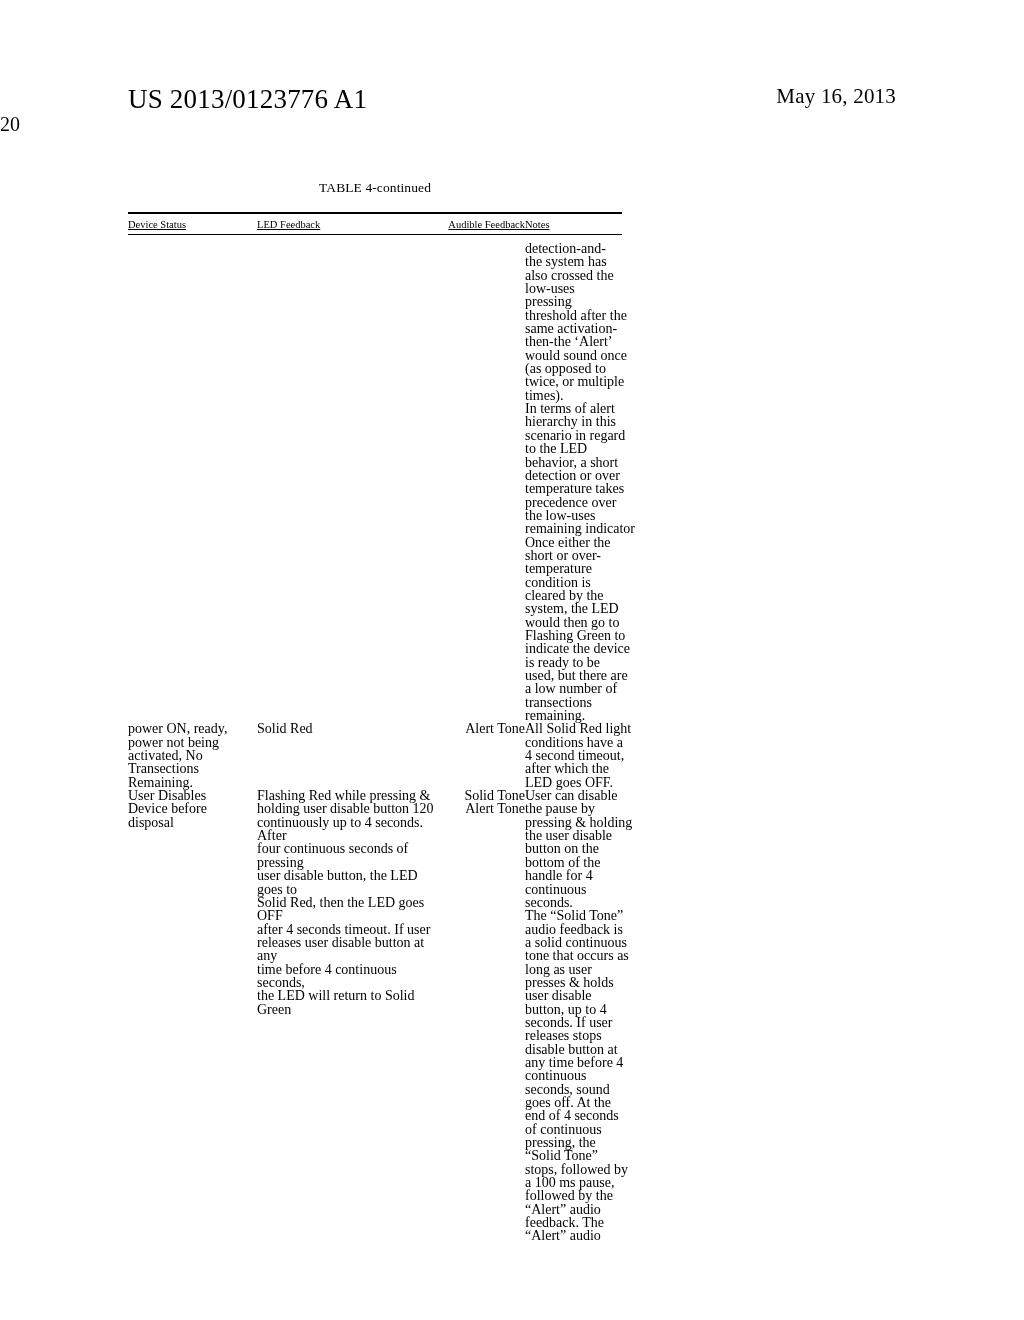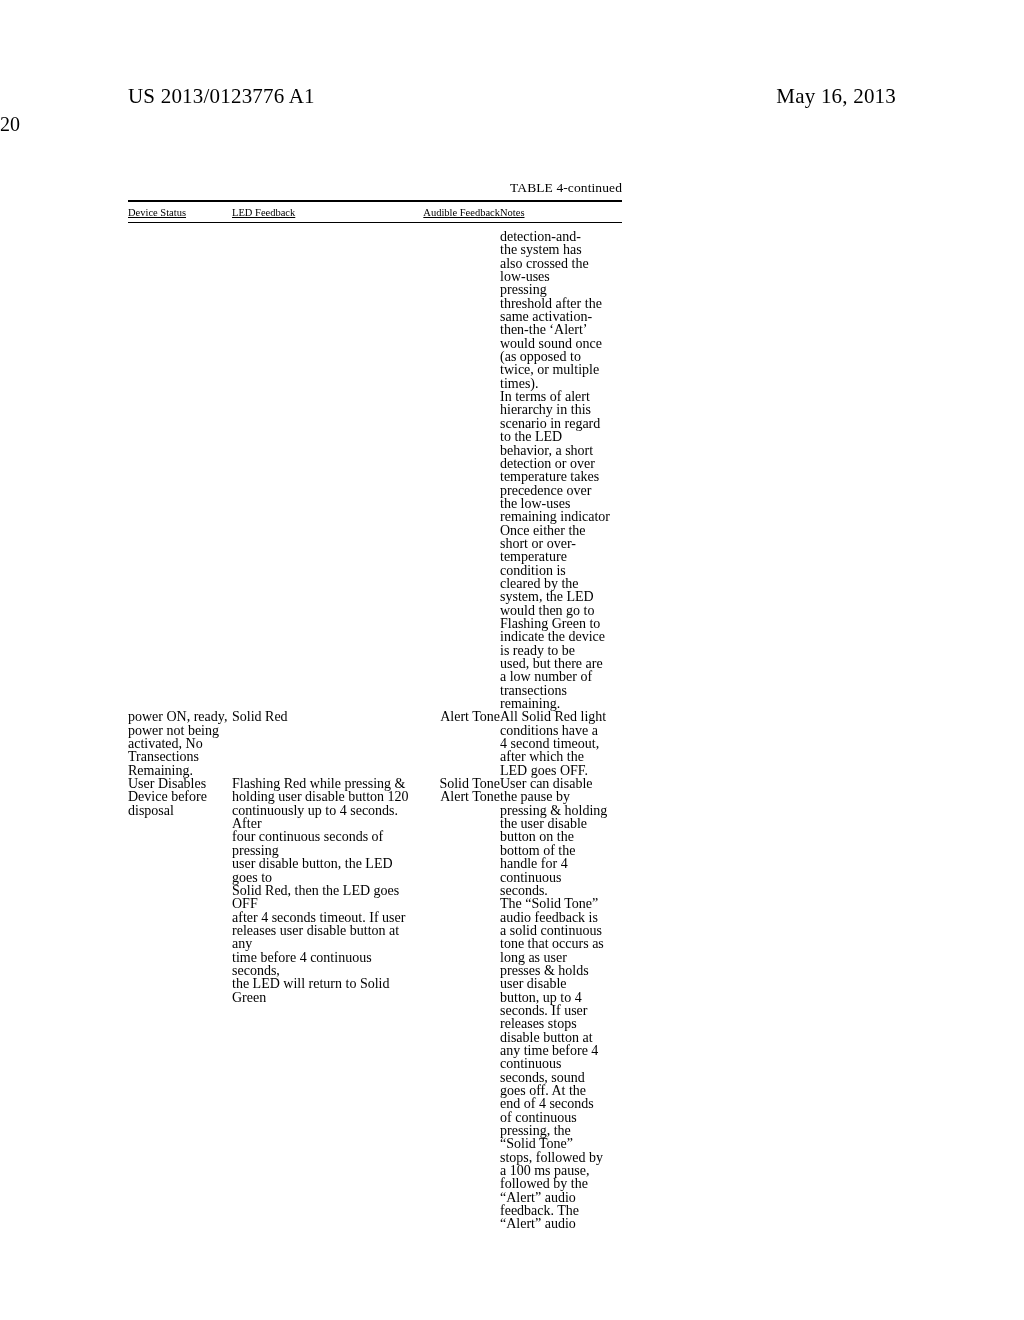--- a/index.html
+++ b/index.html
@@ -21,21 +21,21 @@
     position: absolute;
     top: 84px;
     left: 128px;
     right: 128px;
     height: 26px;
   }
   .pub-number {
     position: absolute;
     left: 0;
     top: 0;
-    font-size: 21px;
+    font-size: 27px;
     letter-spacing: 0.2px;
     white-space: nowrap;
   }
   .pub-date {
     position: absolute;
     right: 0;
     top: 0;
     font-size: 21px;
     letter-spacing: 0.2px;
     white-space: nowrap;
@@ -50,24 +50,24 @@
   }
 
   
   .table-block {
     position: absolute;
     left: 128px;
     top: 180px;
     width: 494px;
   }
   .table-caption {
-    text-align: right;
+    text-align: center;
     font-size: 13.5px;
     letter-spacing: 0.1px;
-    margin-bottom: 4px;
+    margin-bottom: 16px;
   }
   .rule-thick {
     border-top: 2px solid #000;
     height: 0;
     line-height: 0;
     font-size: 0;
   }
   .rule-thin {
     border-top: 1.3px solid #000;
     height: 0;
@@ -79,21 +79,21 @@
     display: flex;
     font-size: 10.5px;
     padding-top: 5px;
     padding-bottom: 4px;
     text-decoration: underline;
   }
   .th {
     white-space: nowrap;
   }
   .col-status  { width: 104px; flex: 0 0 104px; }
-  .col-led     { width: 178px; flex: 0 0 178px; }
+  .col-led     { width: 178px; flex: 0 0 178px; margin-left: 25px; }
   .col-audible { width: 90px;  flex: 0 0 90px; text-align: right;  }
   .col-notes   { width: 122px; flex: 0 0 122px; }
 
   .tbody {
     position: relative;
     padding-top: 7px;
     font-size: 14px;
     line-height: 13.35px;
   }
   .grid {

